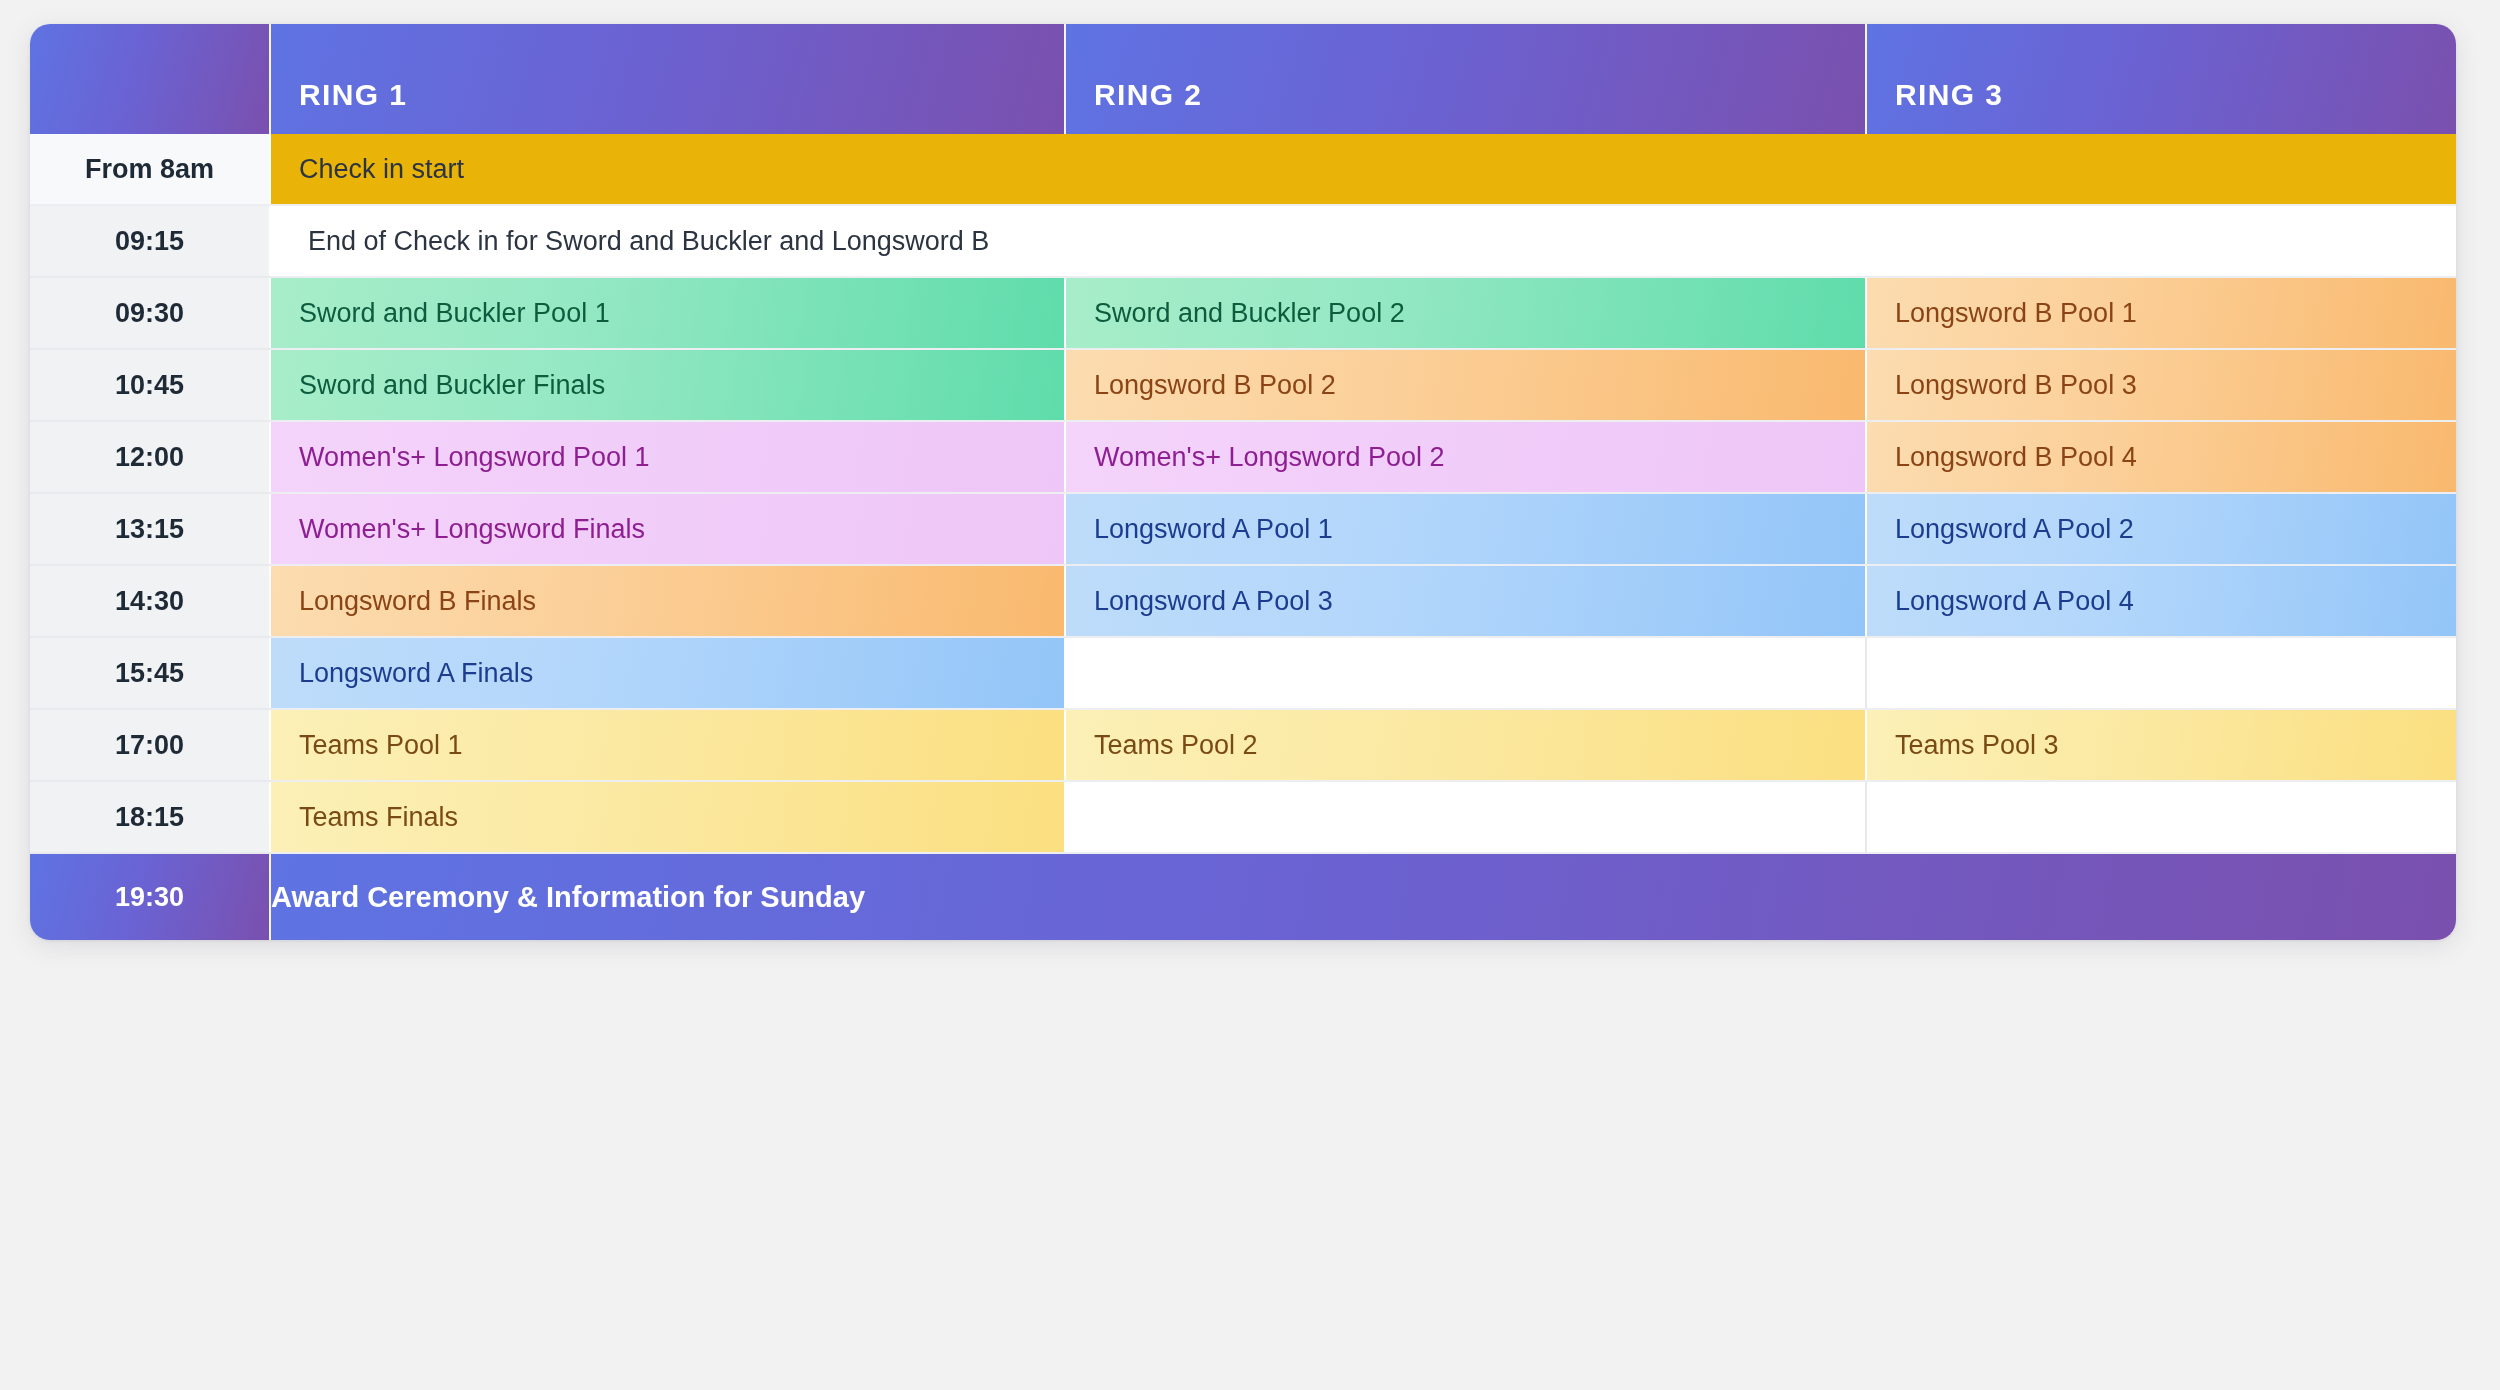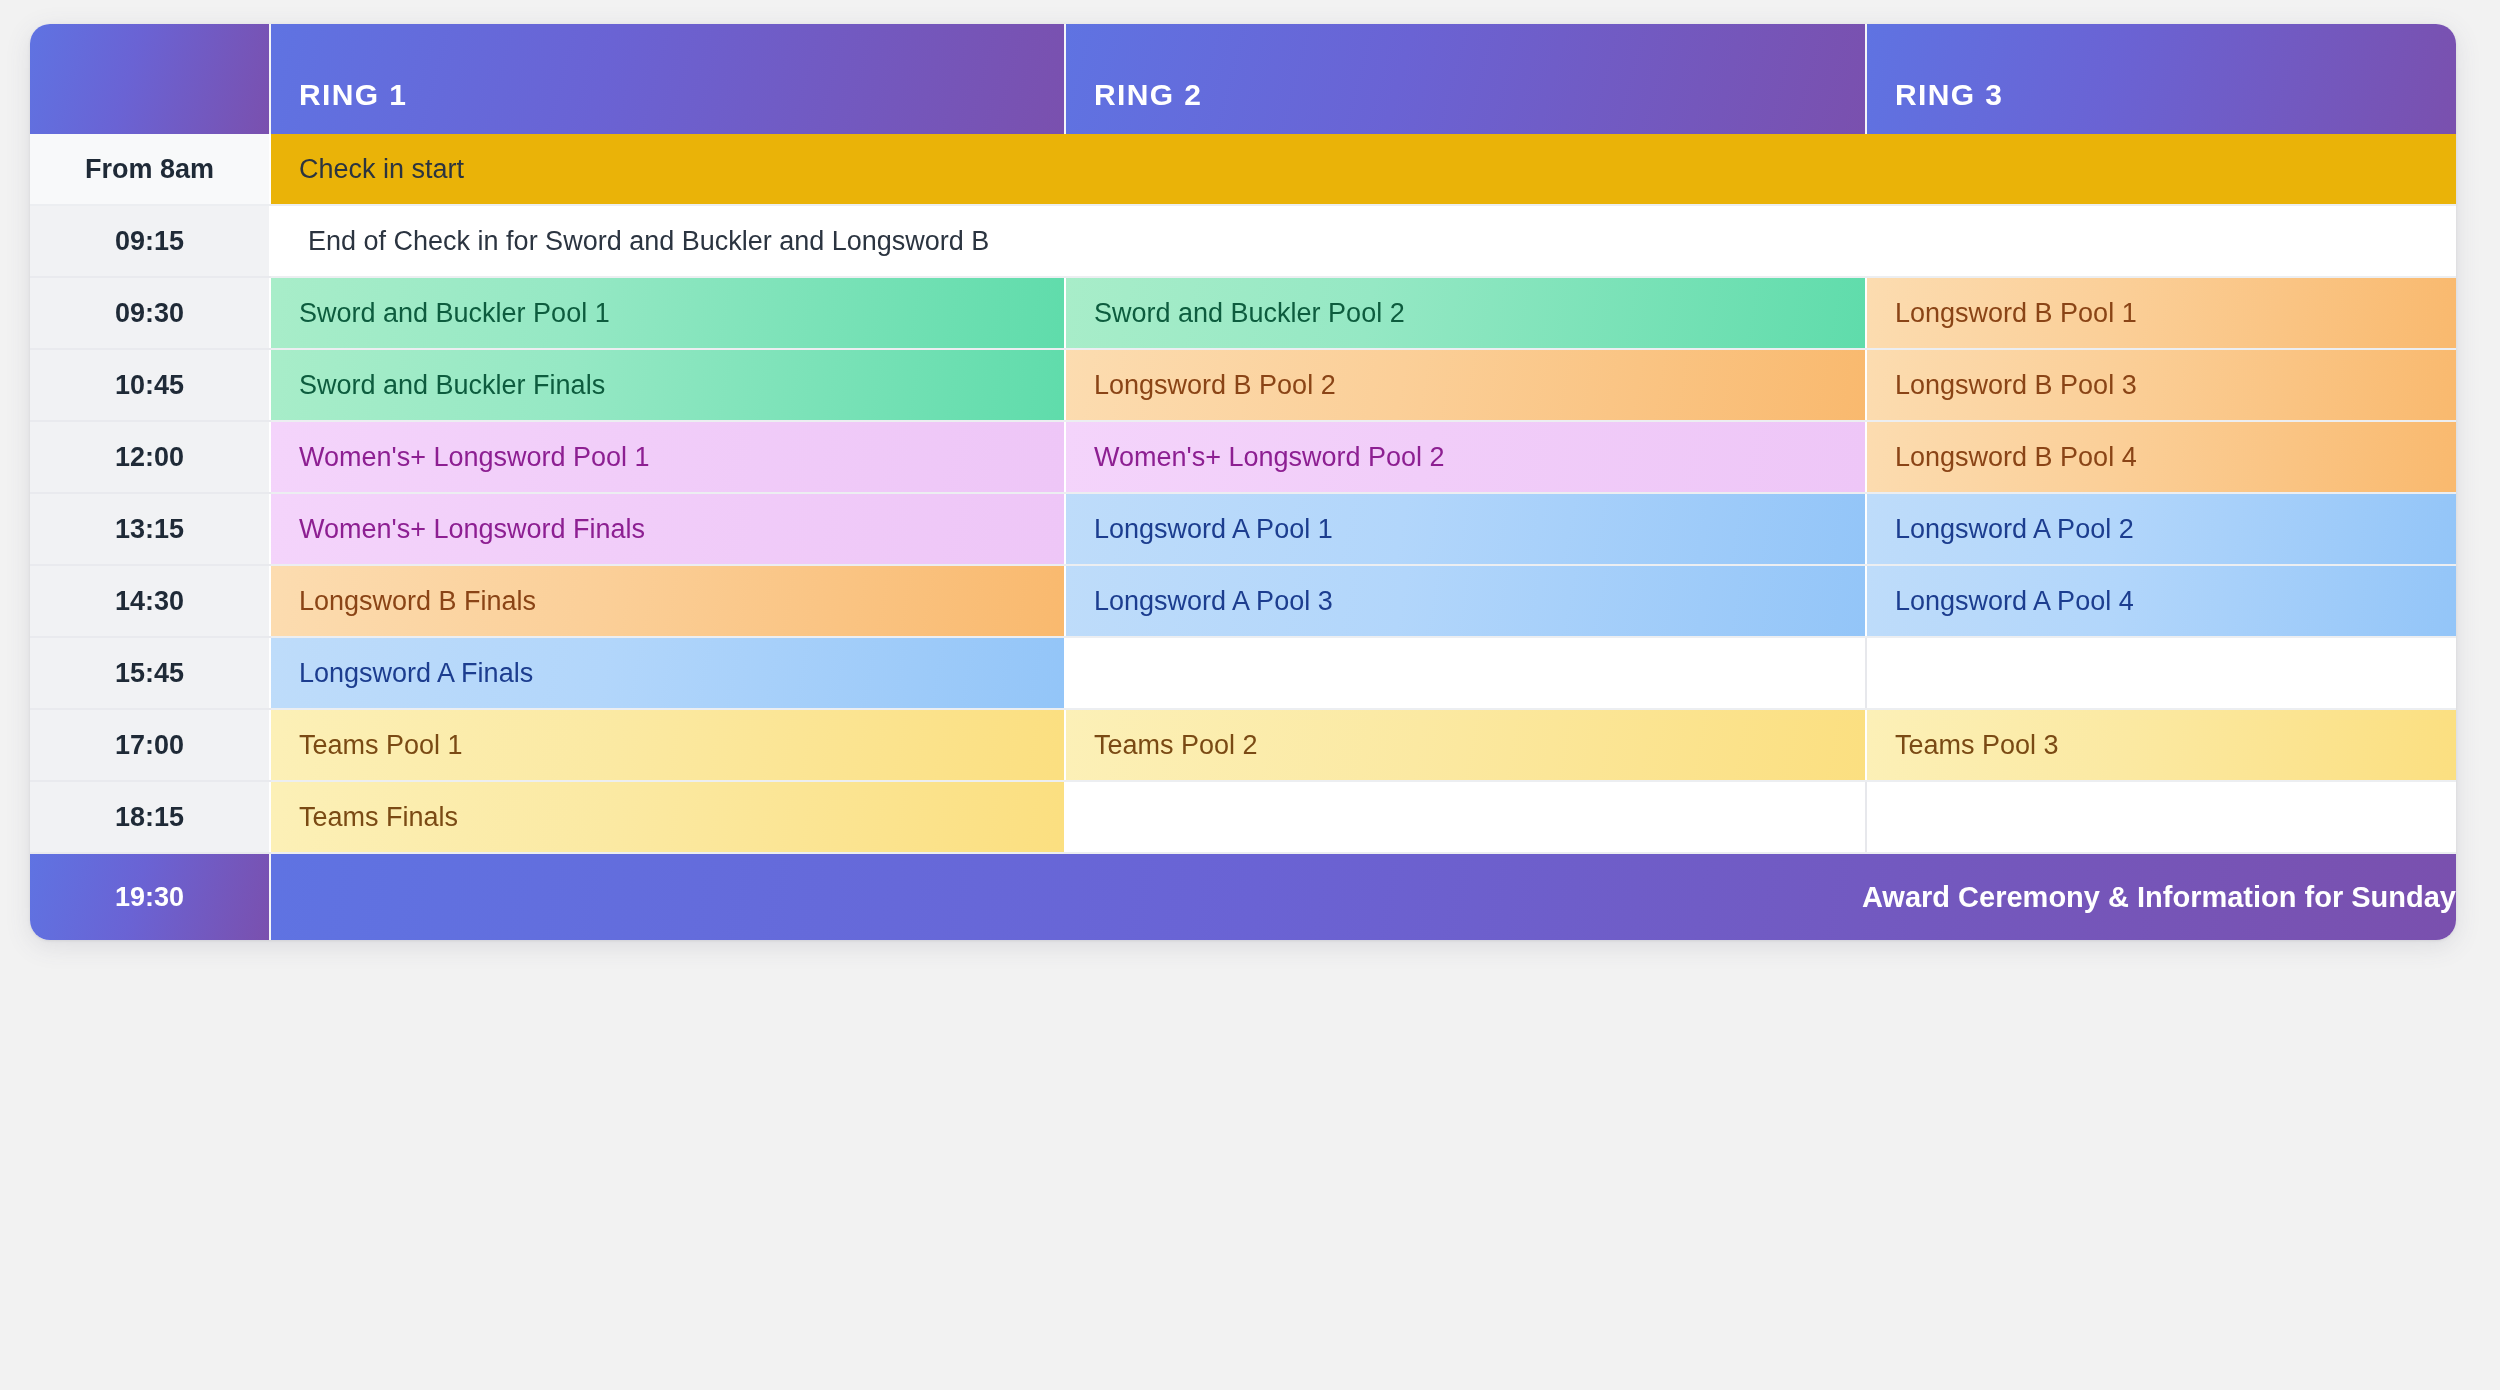--- a/index.html
+++ b/index.html
@@ -154,21 +154,21 @@
     font-size: 27px;
     text-align: center;
     border-right: 2px solid #f4f5f8;
     border-bottom: none;
   }
   td.award-body {
     background: linear-gradient(100deg, #5f73e2 0%, #6a63d4 45%, #7a50ae 100%);
     color: #ffffff;
     font-weight: bold;
     font-size: 29px;
-    text-align: right;
+    text-align: left;
     padding-left: 0;
     border-right: none;
     border-bottom: none;
   }
 </style>
 </head>
 <body>
 
 <div id="schedule-card">
   <table class="schedule">

